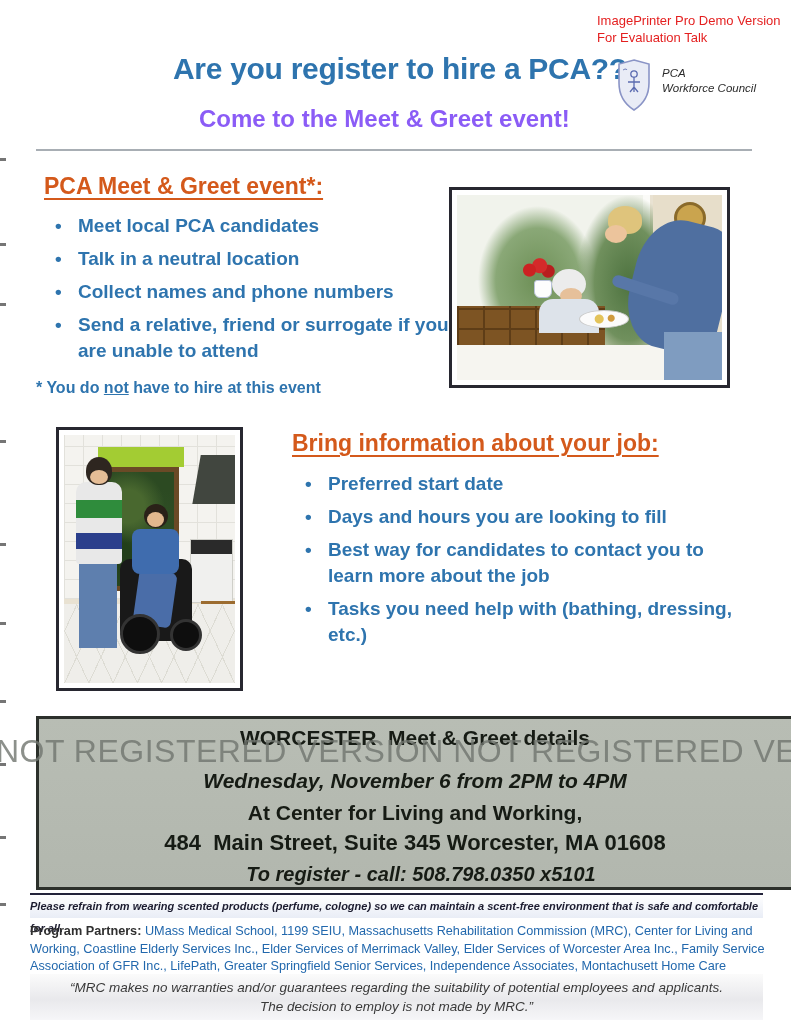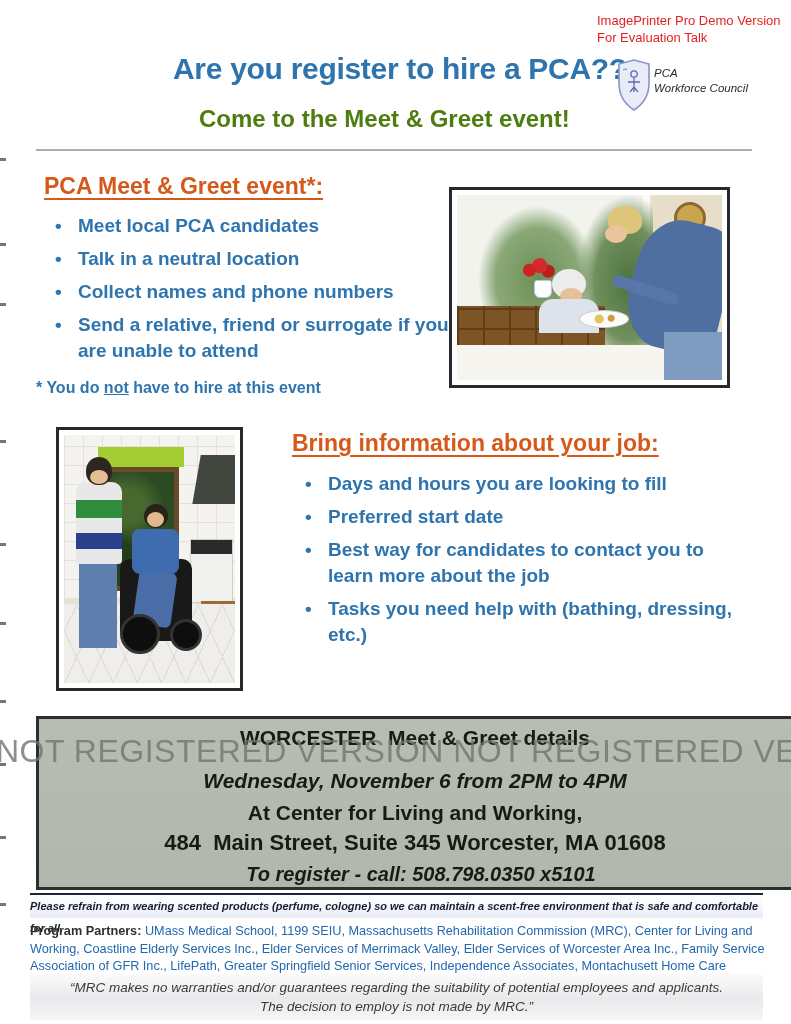--- a/index.html
+++ b/index.html
@@ -4,22 +4,22 @@
 <style>
   html,body{margin:0;padding:0;background:#ffffff;}
   .page{position:relative;width:791px;height:1024px;background:#fff;overflow:hidden;
         font-family:"Liberation Sans",sans-serif;}
 
   
   .demo-notice{position:absolute;left:597px;top:12px;color:#e41f1f;font-size:13px;line-height:17px;}
 
   
   .title{position:absolute;left:173px;top:52px;font-size:30px;font-weight:bold;color:#2e74ae;letter-spacing:-.3px;}
-  .subtitle{position:absolute;left:199px;top:105px;font-size:24px;font-weight:bold;color:#4d7c0f;}
-  .logo{position:absolute;left:614px;top:58px;display:flex;align-items:flex-start;}
+  .subtitle{position:absolute;left:199px;top:105px;font-size:24px;font-weight:bold;color:#8b5cf6;}
+  .logo{position:absolute;left:614px;top:58px;display:flex;align-items:flex-start;gap:8px;}
   .logo-text{font-size:11.5px;font-style:italic;color:#2b2b2b;line-height:15px;margin-top:8px;}
   .divider{position:absolute;left:36px;top:149px;width:716px;height:2px;background:#a8aeb4;}
 
   
   .h-orange{font-size:23px;font-weight:bold;color:#d4591b;text-decoration:underline;
             text-underline-offset:4px;text-decoration-thickness:2px;position:absolute;}
   #h-event{left:44px;top:173px;}
   #h-job{left:292px;top:430px;}
   ul.blist{list-style:none;margin:0;padding:0;position:absolute;color:#2e74ae;font-weight:bold;font-size:19px;}
   ul.blist li{position:relative;padding-left:28px;line-height:26px;margin-bottom:7px;}
@@ -204,22 +204,22 @@
       <div class="abs p2-wc-torso"></div>
       <div class="abs p2-wc-head"></div>
       <div class="abs p2-wc-face"></div>
       <div class="abs p2-wheel1"></div>
       <div class="abs p2-wheel2"></div>
     </div>
   </div>
 
   <div class="h-orange" id="h-job">Bring information about your job:</div>
   <ul class="blist" id="list-job">
+    <li>Preferred start date</li>
     <li>Days and hours you are looking to fill</li>
-    <li>Preferred start date</li>
     <li>Best way for candidates to contact you to learn more about the job</li>
     <li>Tasks you need help with (bathing, dressing, etc.)</li>
   </ul>
 
   <div class="details-box">
     <div class="db-title">WORCESTER  Meet &amp; Greet details</div>
     <div class="db-datetime">Wednesday, November 6 from 2PM to 4PM</div>
     <div class="db-venue">At Center for Living and Working,</div>
     <div class="db-address">484  Main Street, Suite 345 Worcester, MA 01608</div>
     <div class="db-register">To register - call: 508.798.0350 x5101</div>

